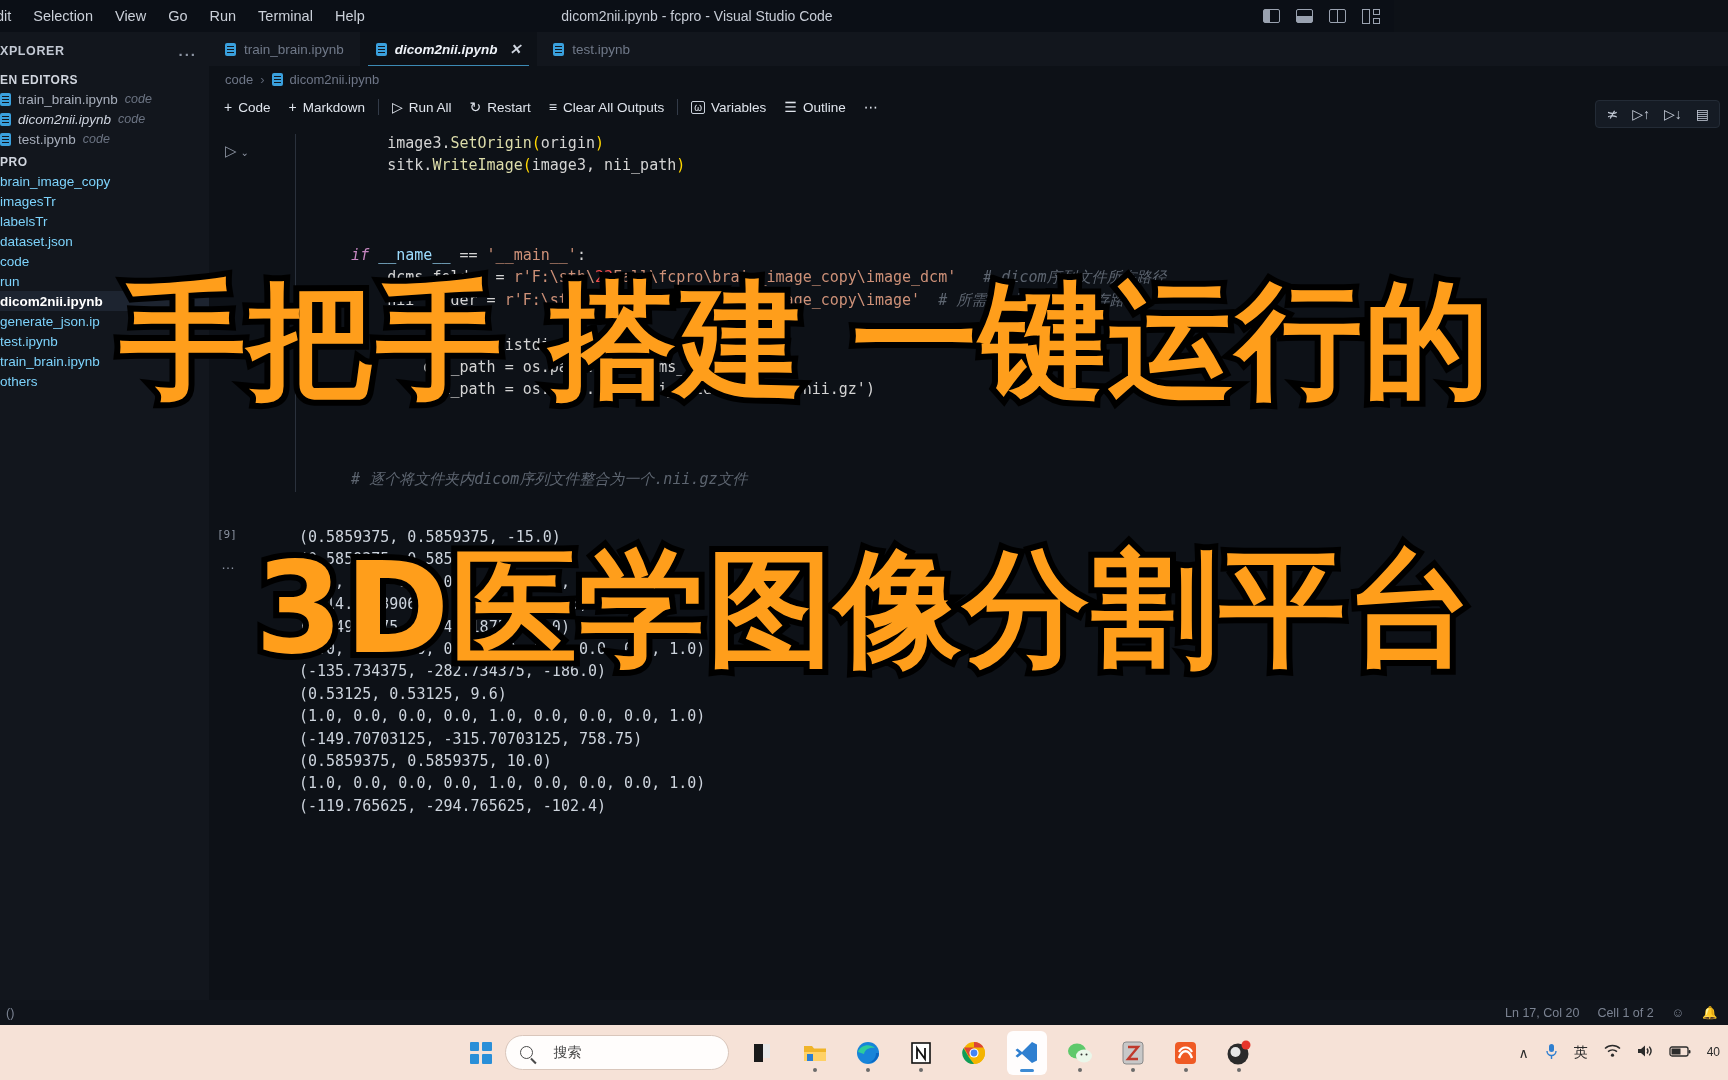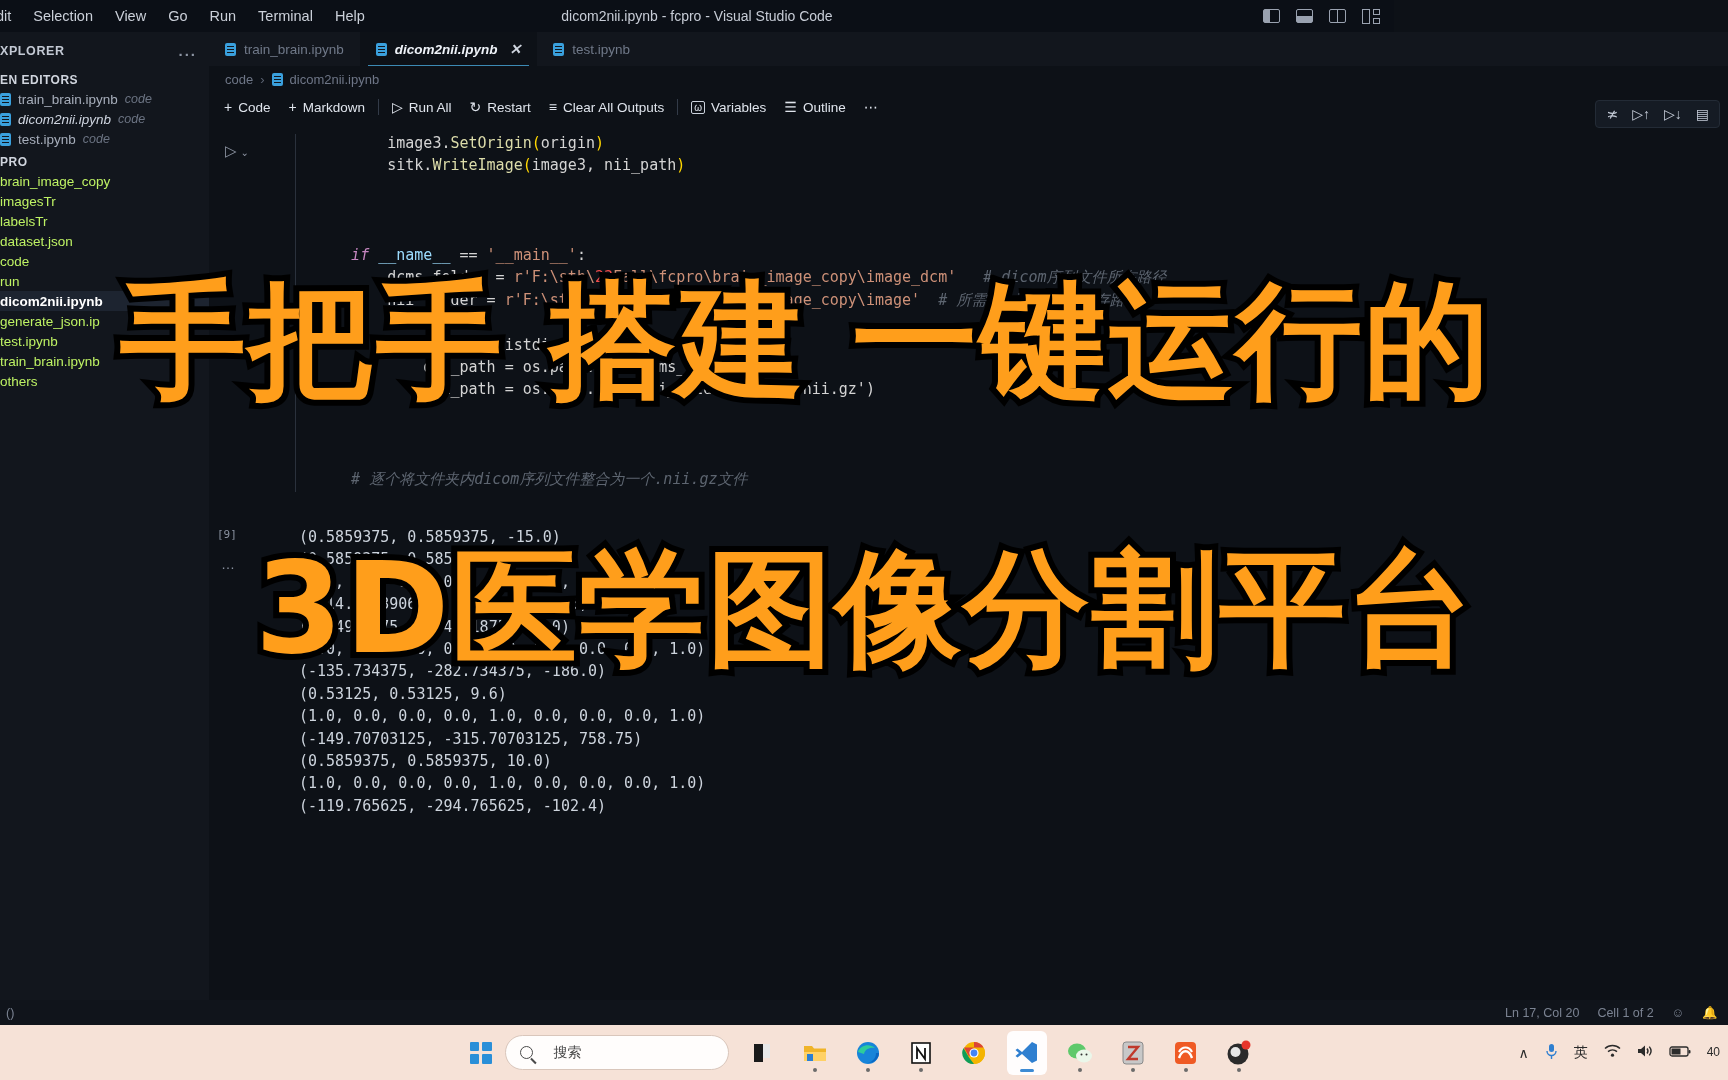--- a/index.html
+++ b/index.html
@@ -44,21 +44,21 @@
   }
   .sb-head .dots { color:#8d95a3; letter-spacing:2px; font-size:15px; }
   .sb-section { padding:6px 0 2px 0px; font-size:12px; font-weight:700; color:#d0d5de; letter-spacing:.5px;}
   .sb-row { display:flex; align-items:center; gap:7px; padding:2.5px 0 2.5px 0px; white-space:nowrap; }
   .sb-row .nm { color:#a7aebb; font-size:13.5px; }
   .sb-row .sub { color:#6b7382; font-size:12.5px; font-style:italic; }
   .sb-row.italic .nm { font-style:italic; color:#cfd5e0; }
   .nb-ico { width:11px; height:13px; background:#3aa0dd; border-radius:2px; position:relative; flex:none; }
   .nb-ico::after{content:"";position:absolute;left:2px;right:2px;top:3px;height:1.5px;background:#12161d;
     box-shadow:0 3px 0 #12161d, 0 6px 0 #12161d;}
-  .tree-row { padding:2.5px 0 2.5px 0px; color:#bef264; font-size:13.5px; white-space:nowrap;}
+  .tree-row { padding:2.5px 0 2.5px 0px; color:#7dd3fc; font-size:13.5px; white-space:nowrap;}
   .tree-row.sel { color:#ffffff; font-weight:600; background:#1d2430; }
   .sb-bottom { position:absolute; left:0; right:0; bottom:0; }
   .sb-bottom .cap { padding:5px 0 5px 0px; font-size:12px; font-weight:700; color:#c3c9d4; letter-spacing:.5px;}
 
   
   .editor { position:absolute; left:209px; top:32px; right:0; bottom:80px; background:#0d1117; }
 
   .tabbar { height:34px; display:flex; align-items:stretch; background:#12161d; }
   .tab { display:flex; align-items:center; gap:8px; padding:0 16px; font-size:13.5px;
          color:#707989; white-space:nowrap; position:relative; }

